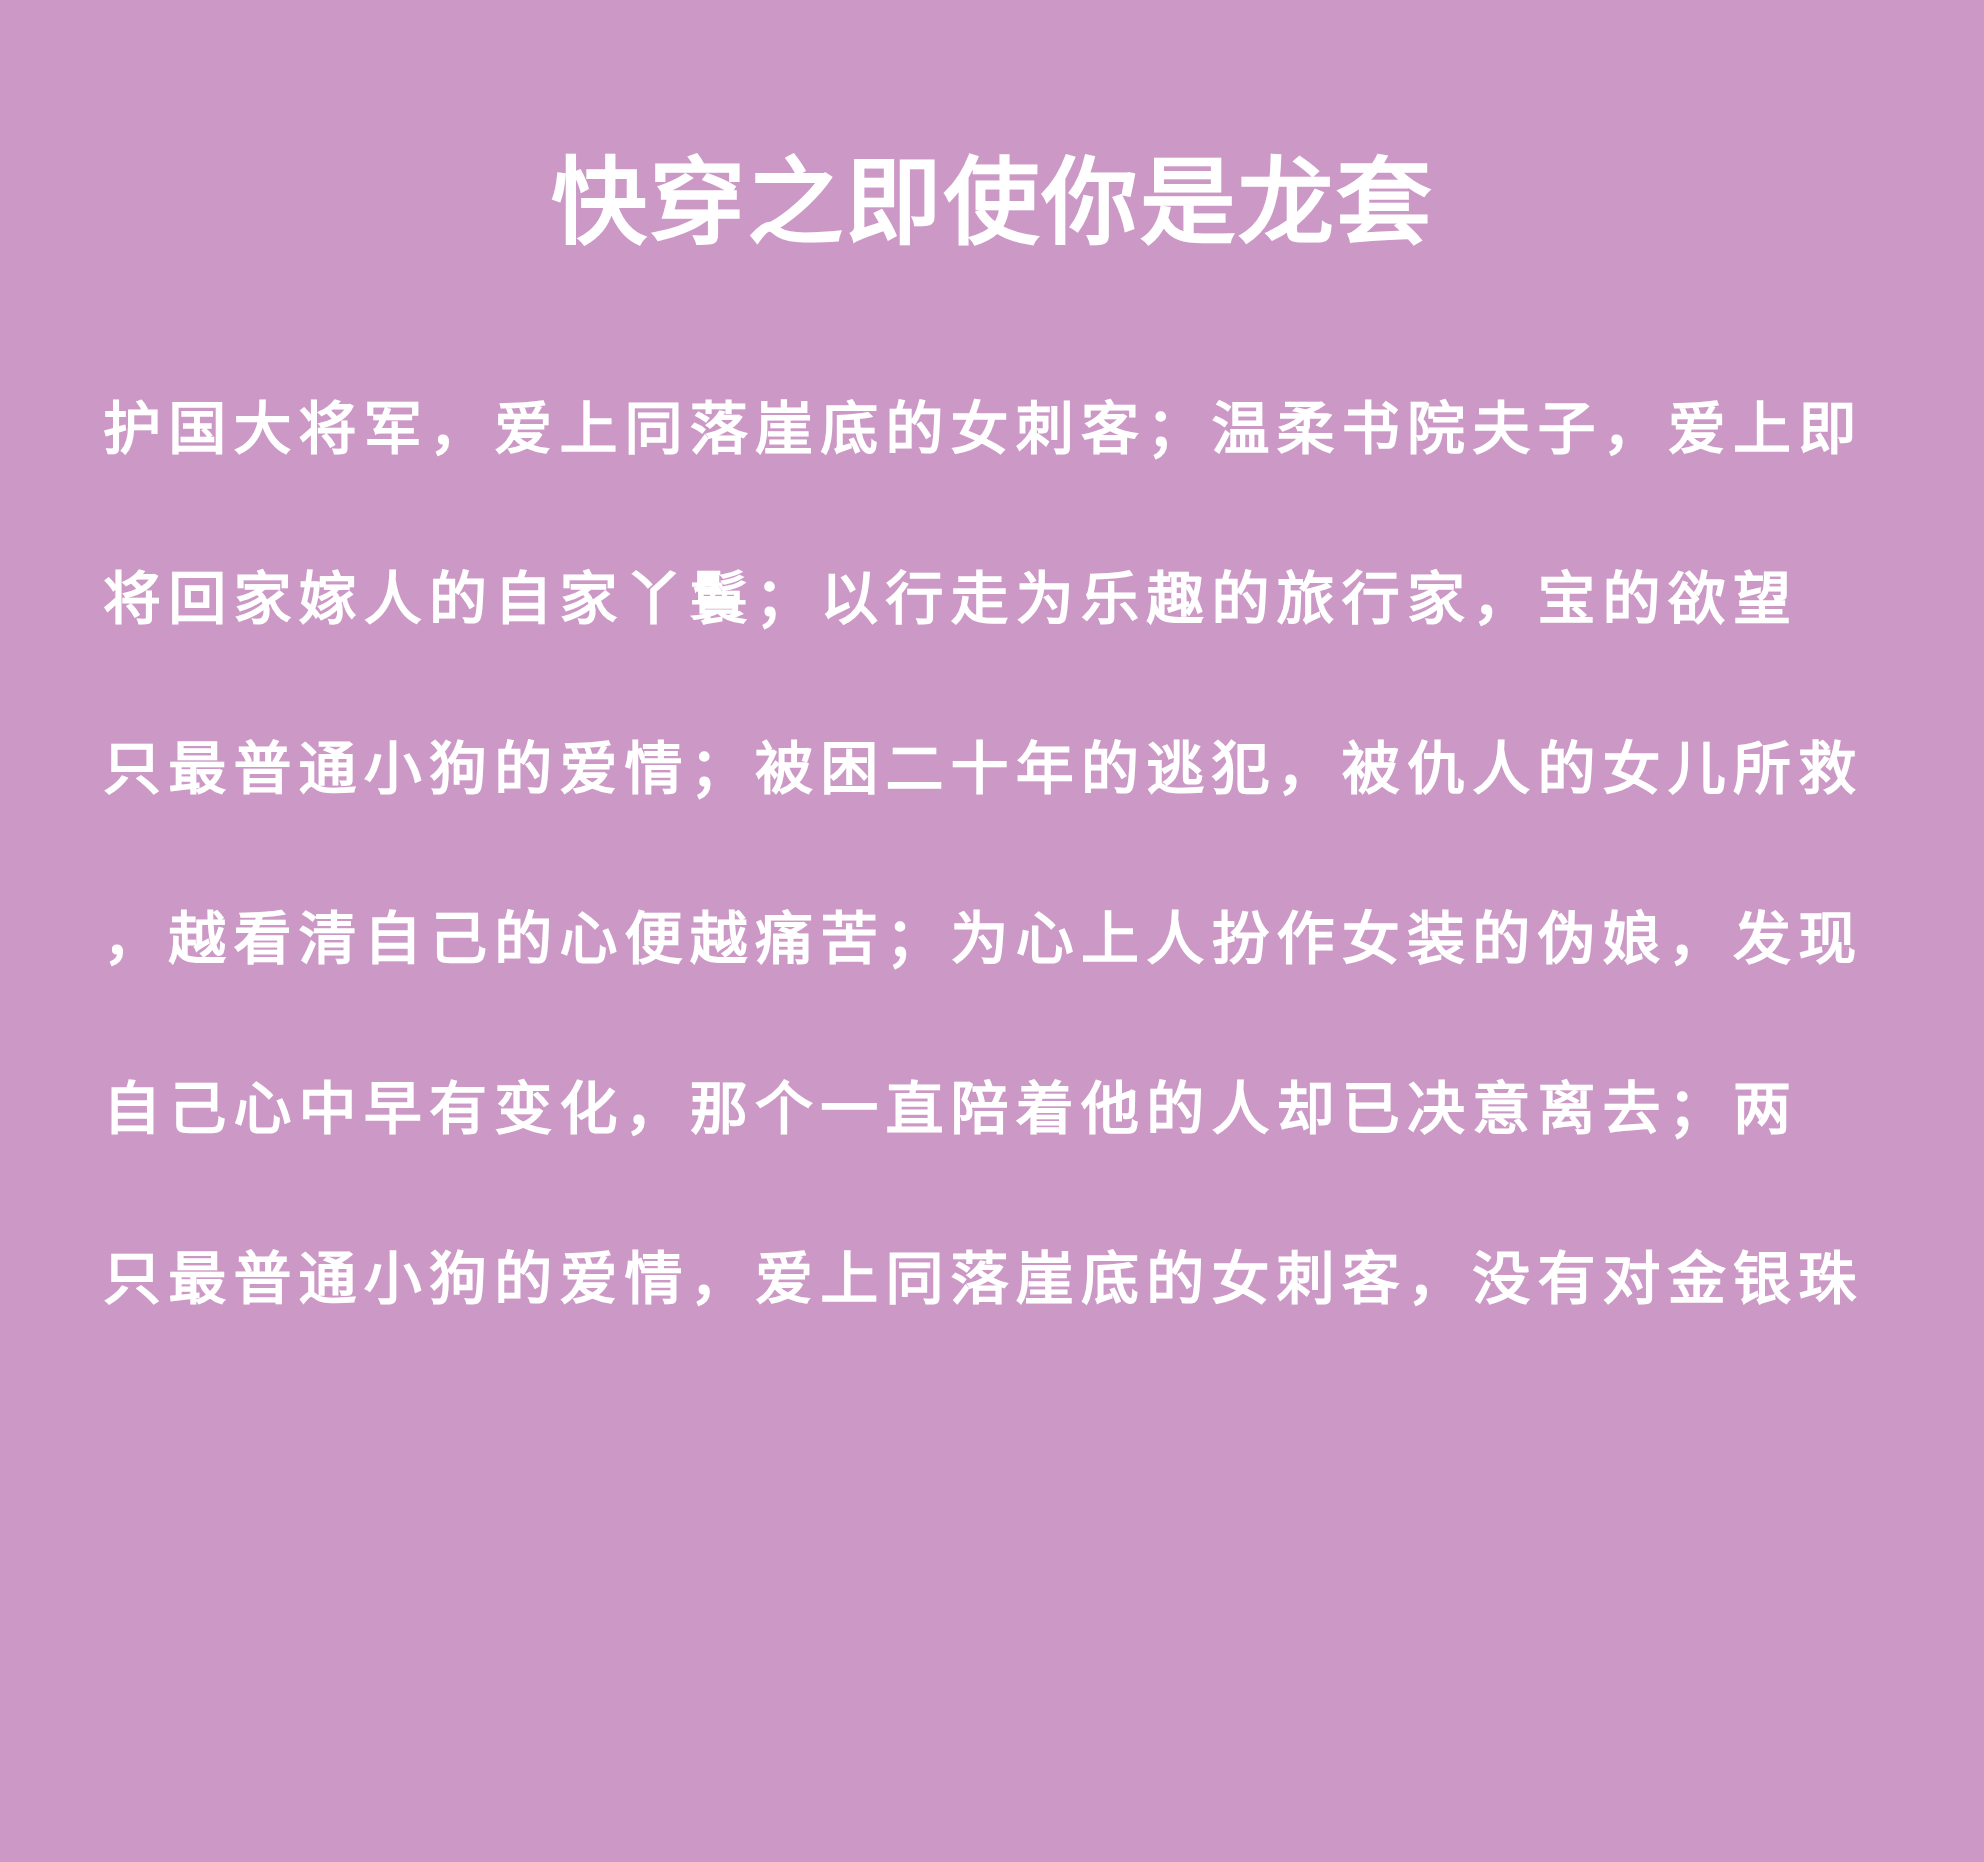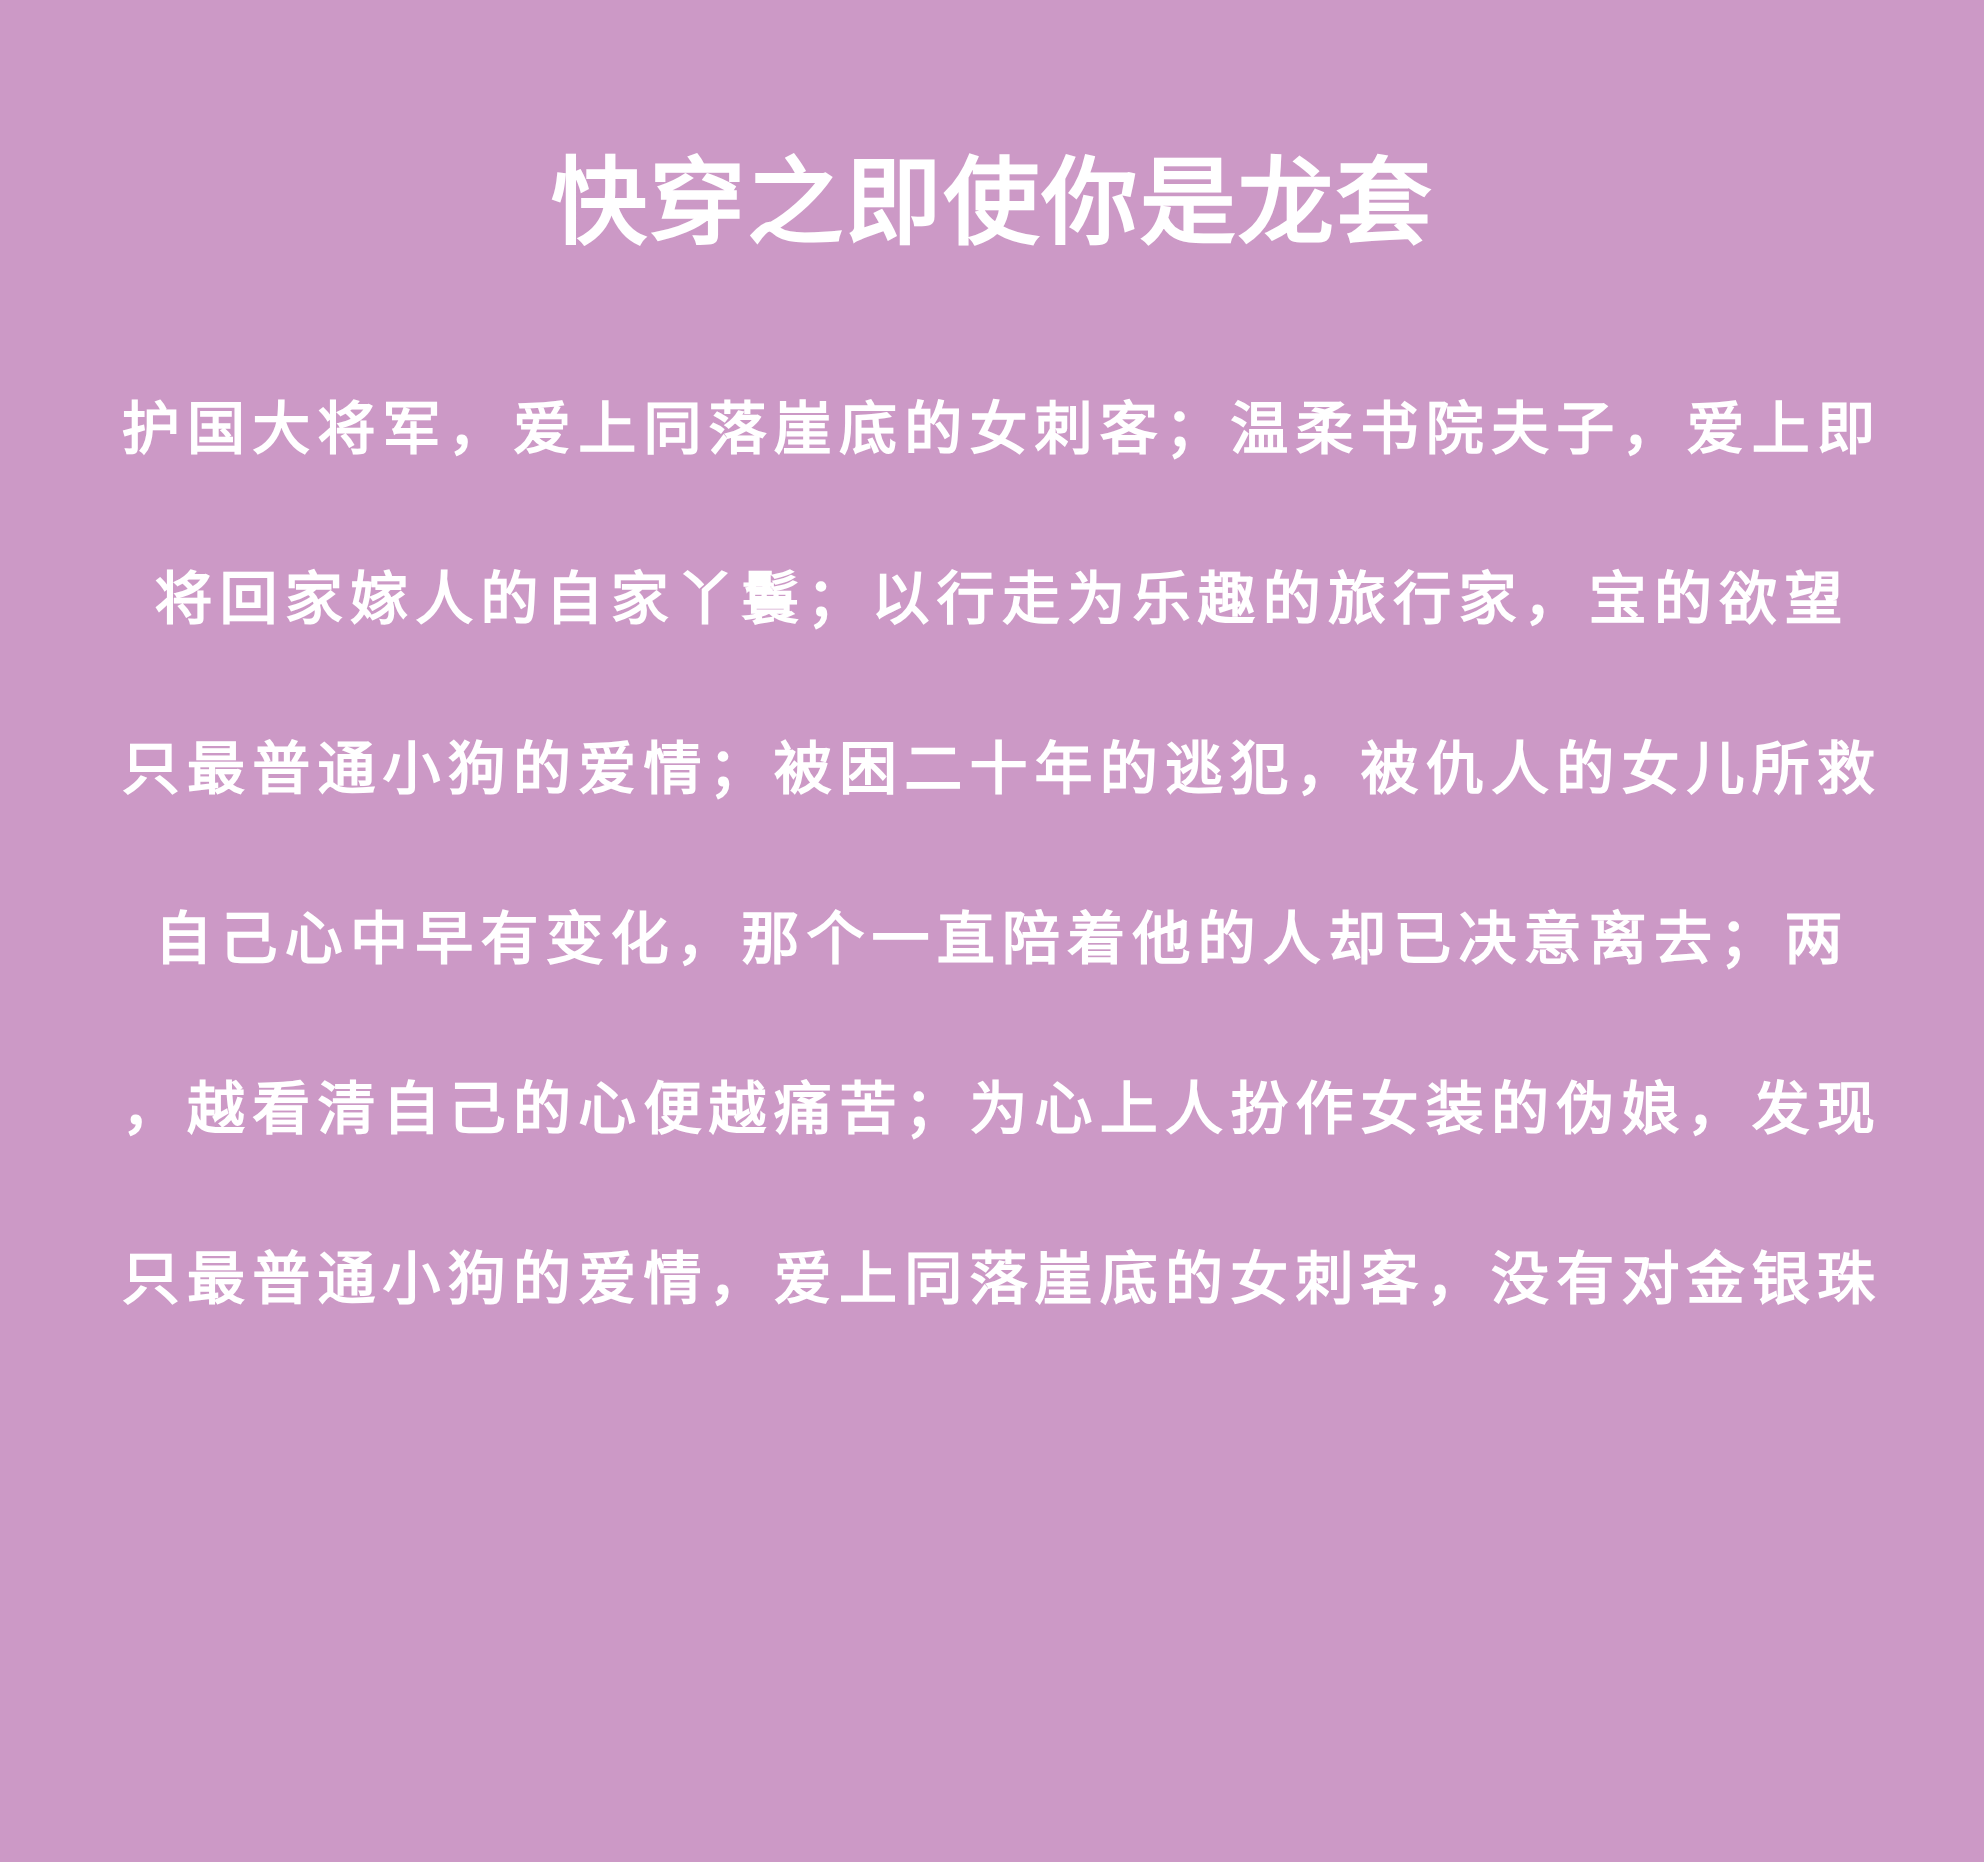--- a/index.html
+++ b/index.html
@@ -35,33 +35,33 @@
   }
   .synopsis {
     margin-top: 77px;
     padding-left: 103px;
     padding-right: 84px;
     color: var(--fg);
     font-size: 58px;
     line-height: 170px;
     font-weight: bold;
     letter-spacing: 7.2px;
-    text-align: center;
+    text-align: left;
   }
   .synopsis .line {
     white-space: nowrap;
   }
 </style>
 </head>
 <body>
 
 <div class="page">
   <h1 class="title">快穿之即使你是龙套</h1>
   <div class="synopsis">
     <div class="line">护国大将军，爱上同落崖底的女刺客；温柔书院夫子，爱上即</div>
     <div class="line">将回家嫁人的自家丫鬟；以行走为乐趣的旅行家，宝的欲望</div>
     <div class="line">只最普通小狗的爱情；被困二十年的逃犯，被仇人的女儿所救</div>
+    <div class="line">，越看清自己的心便越痛苦；为心上人扮作女装的伪娘，发现</div>
     <div class="line">自己心中早有变化，那个一直陪着他的人却已决意离去；两</div>
-    <div class="line">，越看清自己的心便越痛苦；为心上人扮作女装的伪娘，发现</div>
     <div class="line">只最普通小狗的爱情，爱上同落崖底的女刺客，没有对金银珠</div>
   </div>
 </div>
 
 
 </body></html>

